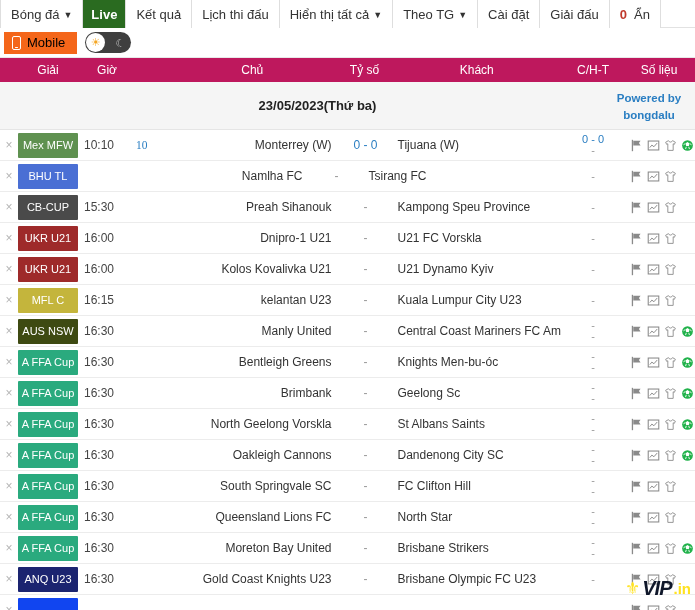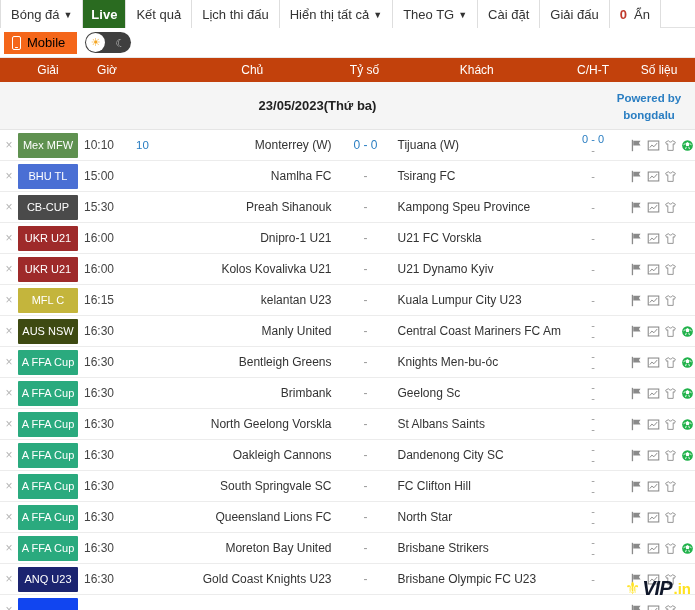--- a/index.html
+++ b/index.html
@@ -113,21 +113,21 @@
     right: 6px; top: 50%;
     transform: translateY(-50%);
     color: #cfcfcf;
     font-size: 11px;
   }
 
   
   .thead {
     display: flex;
     height: 24px;
-    background: #c2410c;
+    background: #be185d;
     color: #ffffff;
     font-size: 12px;
     align-items: center;
   }
   .thead > div { text-align: center; }
 
   
   .c-x    { width: 18px;  flex: none; }
   .c-lg   { width: 60px;  flex: none; }
   .c-time { width: 58px;  flex: none; }
@@ -201,21 +201,21 @@
   }
   .cell-lg span {
     display: flex;
     align-items: center;
     justify-content: center;
     width: 79px;
     height: 25px;
     border-radius: 1px;
   }
   .cell-time { justify-content: flex-start; padding-left: 6px; color: #444; }
-  .cell-min  { justify-content: flex-start; color: #2a7ec2; font-size: 11.5px; }
+  .cell-min  { justify-content: flex-start; color: #2a7ec2; font-size: 11.5px; font-family: Liberation Serif, serif; }
   .cell-home { justify-content: flex-end; padding-right: 8px; text-align: right; }
   .cell-score{ justify-content: center; color: #999999; }
   .cell-score.live { color: #2a7ec2; }
   .cell-away { justify-content: flex-start; padding-left: 6px; }
   .cell-ht {
     justify-content: center;
     flex-direction: column;
     color: #999999;
     font-size: 11px;
     line-height: 11px;
@@ -364,21 +364,20 @@
               <path d="M3 7.2 5 5.8M13 7.2 11 5.8M5.6 12.4 6.5 9.6M10.4 12.4 9.5 9.6" stroke="#fff" stroke-width="1.1" fill="none"></path>
             </svg>
           </span>
         </div>
       </div>
       <div class="row">
         <div class="c-x cell-x">×</div>
         <div class="c-lg cell-lg">
           <span style="background: rgb(74, 111, 212);">BHU TL</span>
         </div>
-        <div class="c-time cell-time">15:00</div>
         <div class="c-min cell-min"></div>
         <div class="c-home cell-home">Namlha FC</div>
         <div class="c-score cell-score">-</div>
         <div class="c-away cell-away">Tsirang FC</div>
         <div class="c-ht cell-ht">
           <span>-</span>
         </div>
         <div class="c-stat cell-stat">
           <span class="ico">
             <svg width="13" height="13" viewBox="0 0 16 16">

